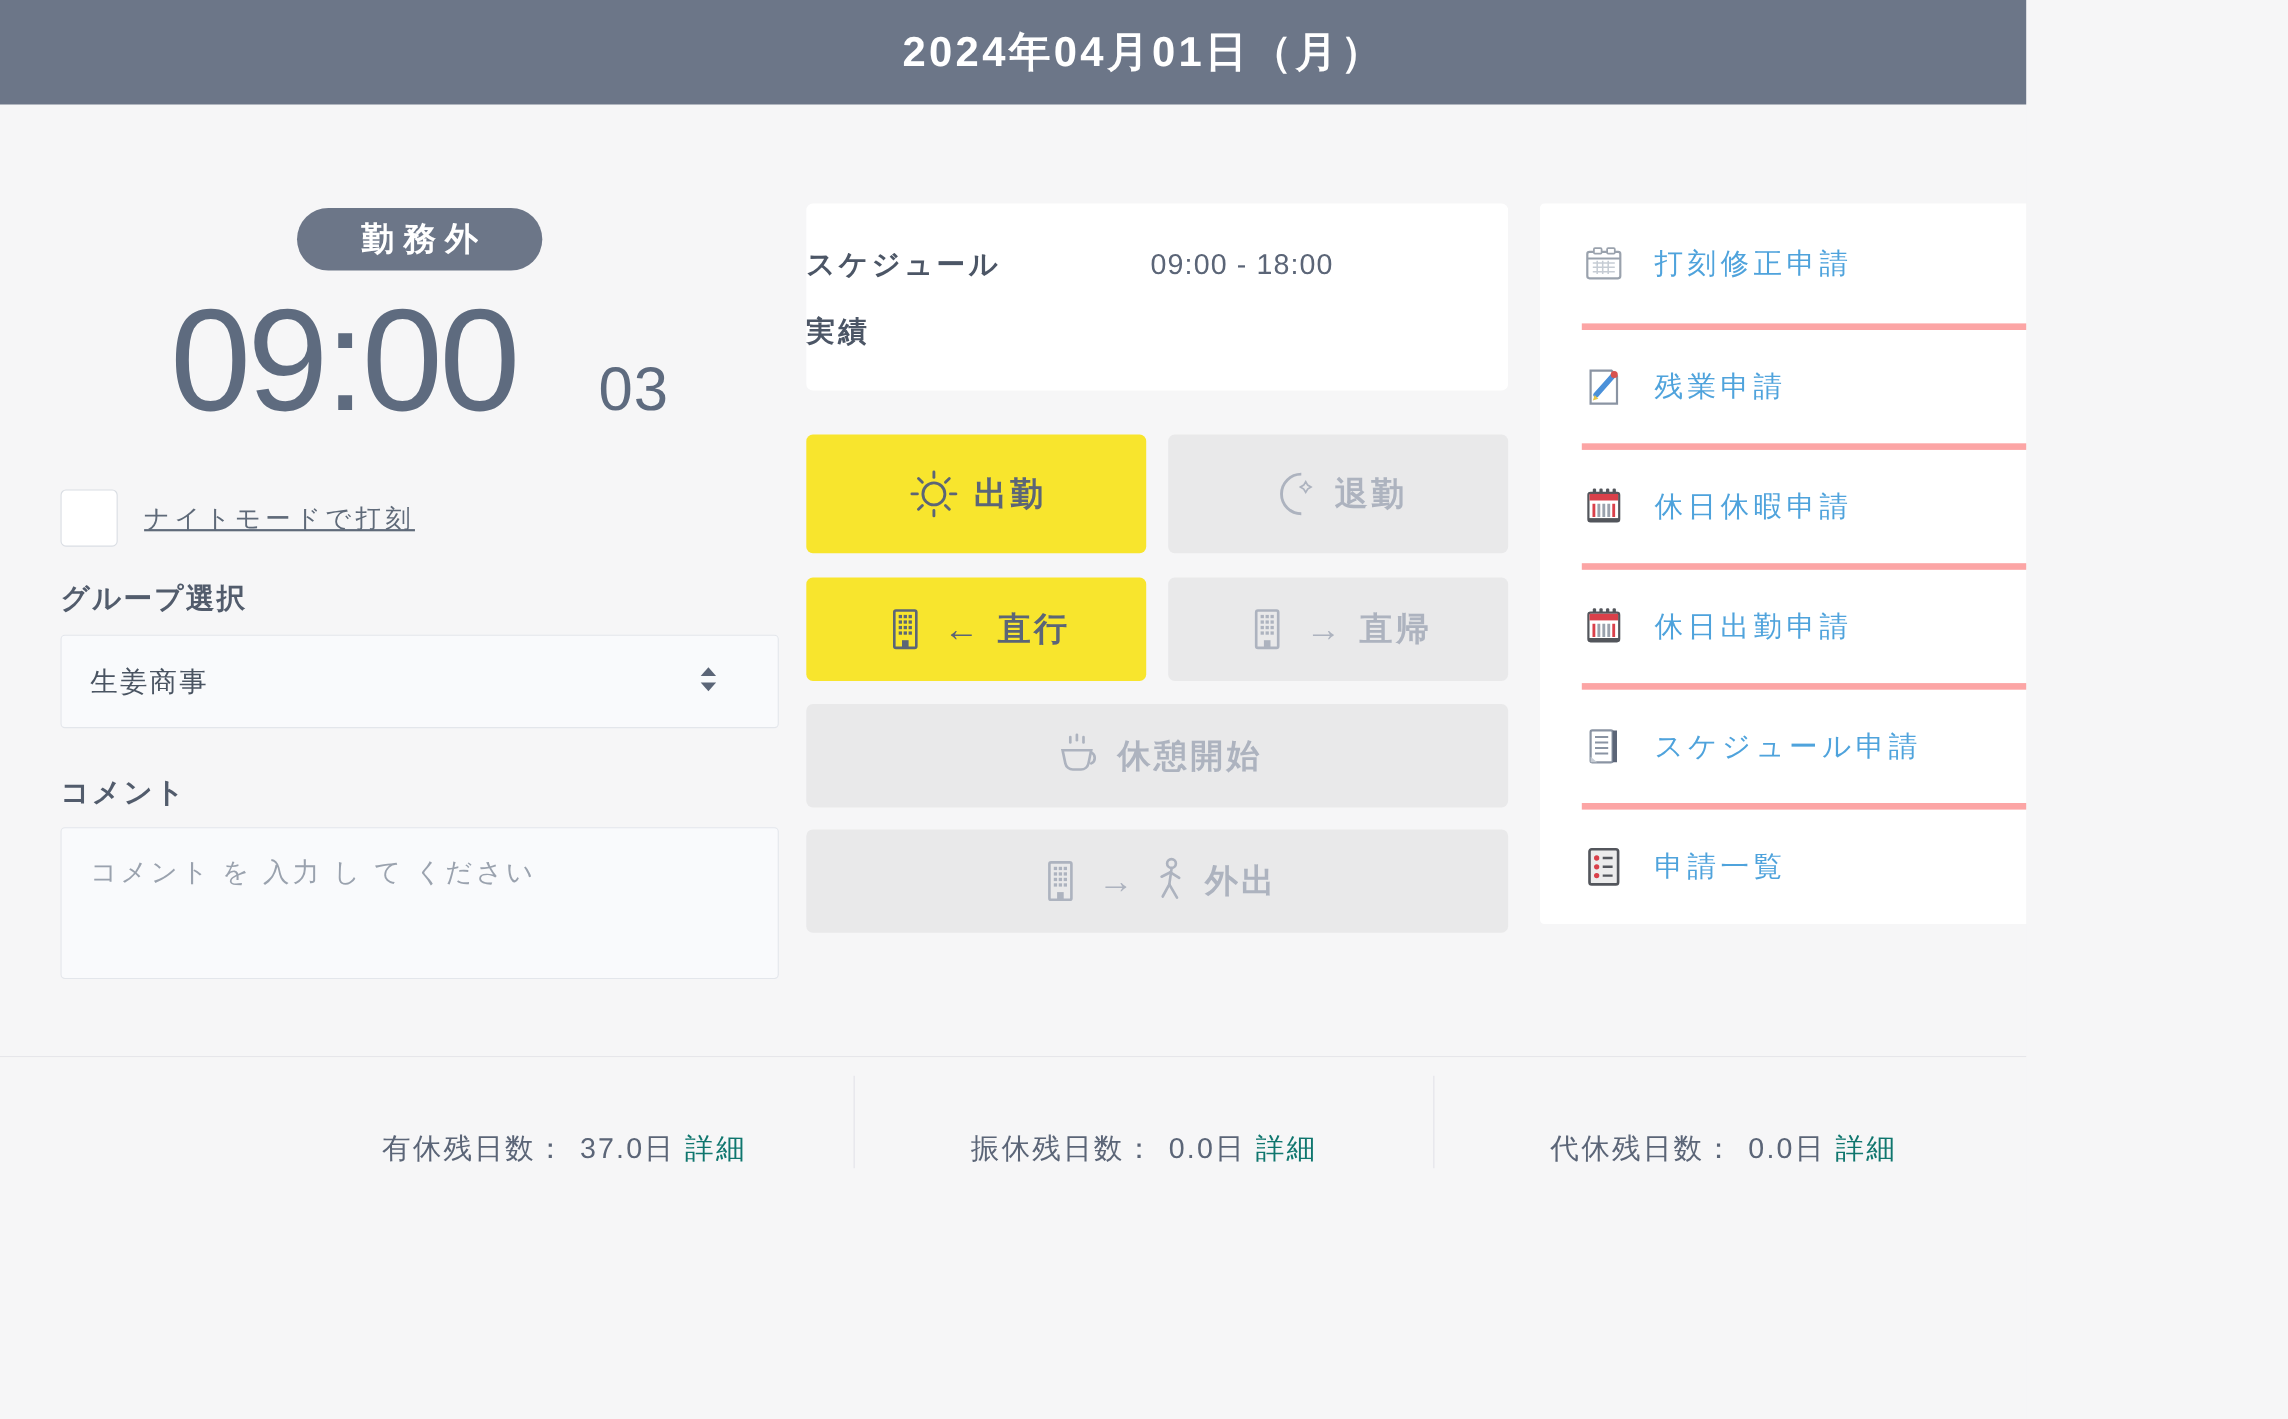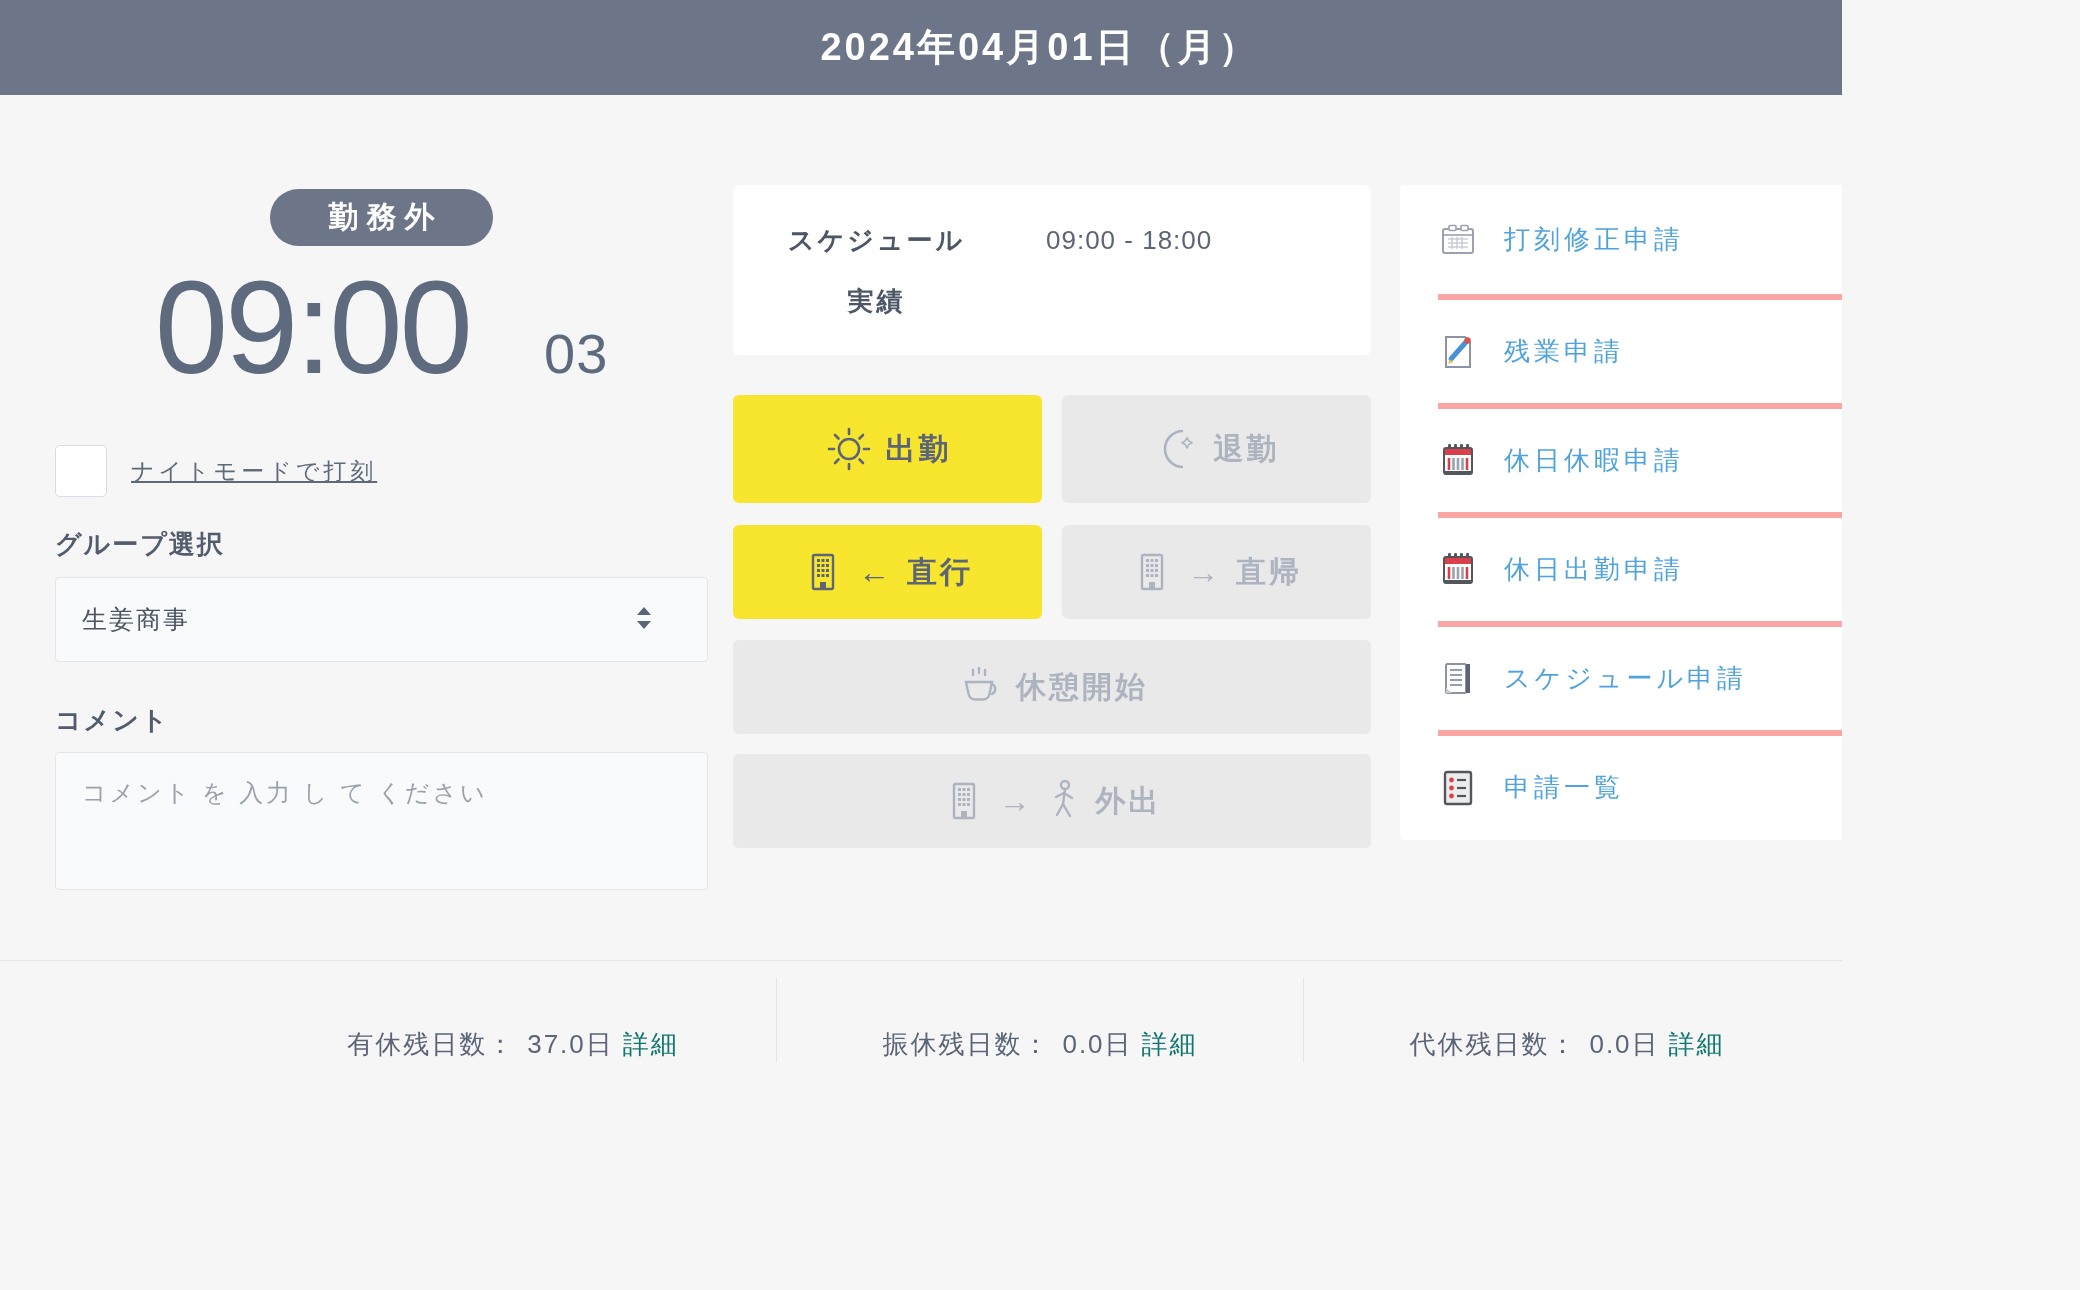--- a/index.html
+++ b/index.html
@@ -32,21 +32,21 @@
   .textarea{position:absolute;left:55px;top:752px;width:653px;height:138px;background:#f9fafc;
     border:1px solid #e3e6eb;border-radius:4px;box-sizing:border-box;resize:none;
     font-family:"Liberation Sans","DejaVu Sans",sans-serif;font-size:24px;letter-spacing:3px;
     color:#4a5462;padding:24px 26px;outline:none;}
   .textarea::placeholder{color:#9aa2ae;}
 
   
   .sched-card{position:absolute;left:733px;top:185px;width:638px;height:170px;background:#ffffff;border-radius:6px;
     box-sizing:border-box;padding-top:38px;}
   .sched-row{display:flex;align-items:baseline;margin-bottom:26px;}
-  .sched-label{width:287px;text-align:center;font-size:26px;font-weight:bold;color:#4c5666;letter-spacing:3px;}
+  .sched-label{width:287px;text-align:left;font-size:26px;font-weight:bold;color:#4c5666;letter-spacing:3px;}
   .sched-value{margin-left:26px;font-size:26px;color:#5b6577;letter-spacing:1px;}
 
   .btn{position:absolute;border-radius:6px;display:flex;align-items:center;justify-content:center;
     font-size:30px;font-weight:bold;letter-spacing:3px;cursor:pointer;box-sizing:border-box;}
   .btn .ico{display:flex;align-items:center;}
   .btn .lbl{margin-left:12px;}
   .btn.yellow{background:#f8e52d;color:#5b6577;}
   .btn.gray{background:#e9e9ea;color:#adb3bf;}
   .arrow-glyph{font-size:32px;font-weight:400;margin-left:14px;}
   .btn .lbl.after-arrow{margin-left:14px;}

